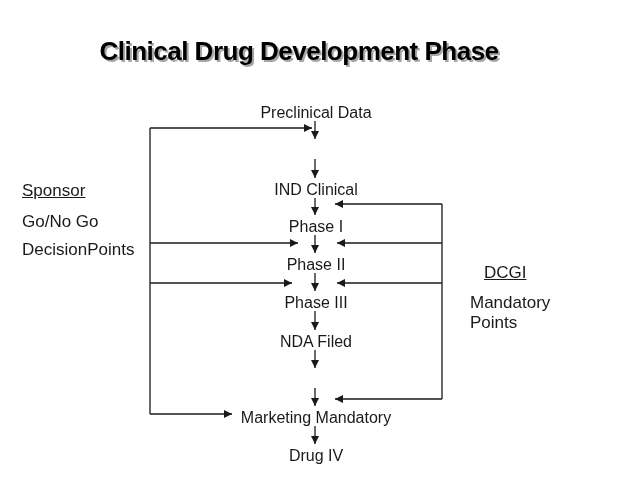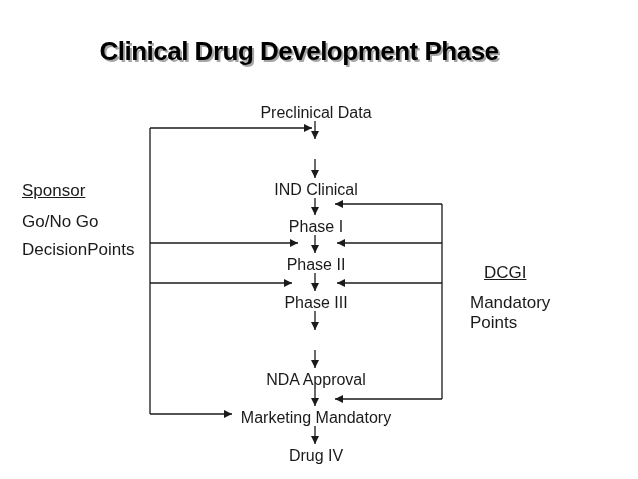--- a/index.html
+++ b/index.html
@@ -83,21 +83,21 @@
     </g>
   </svg>
 
   <div class="title">Clinical Drug Development Phase</div>
 
   <div class="step" style="top:103px">Preclinical Data</div>
   <div class="step" style="top:180px">IND Clinical</div>
   <div class="step" style="top:217px">Phase I</div>
   <div class="step" style="top:255px">Phase II</div>
   <div class="step" style="top:293px">Phase III</div>
-  <div class="step" style="top:370px">NDA Approval</div>
+  <div class="step" style="top:332px">NDA Filed</div>
   <div class="step" style="top:408px">Marketing Mandatory</div>
   <div class="step" style="top:446px">Drug IV</div>
 
   <div class="note underlined" style="left:22px; top:181px">Sponsor</div>
   <div class="note" style="left:22px; top:212px">Go/No Go</div>
   <div class="note" style="left:22px; top:240px">DecisionPoints</div>
 
   <div class="note underlined" style="left:484px; top:263px">DCGI</div>
   <div class="note-lines" style="left:470px; top:293px">
     <div>Mandatory</div>

